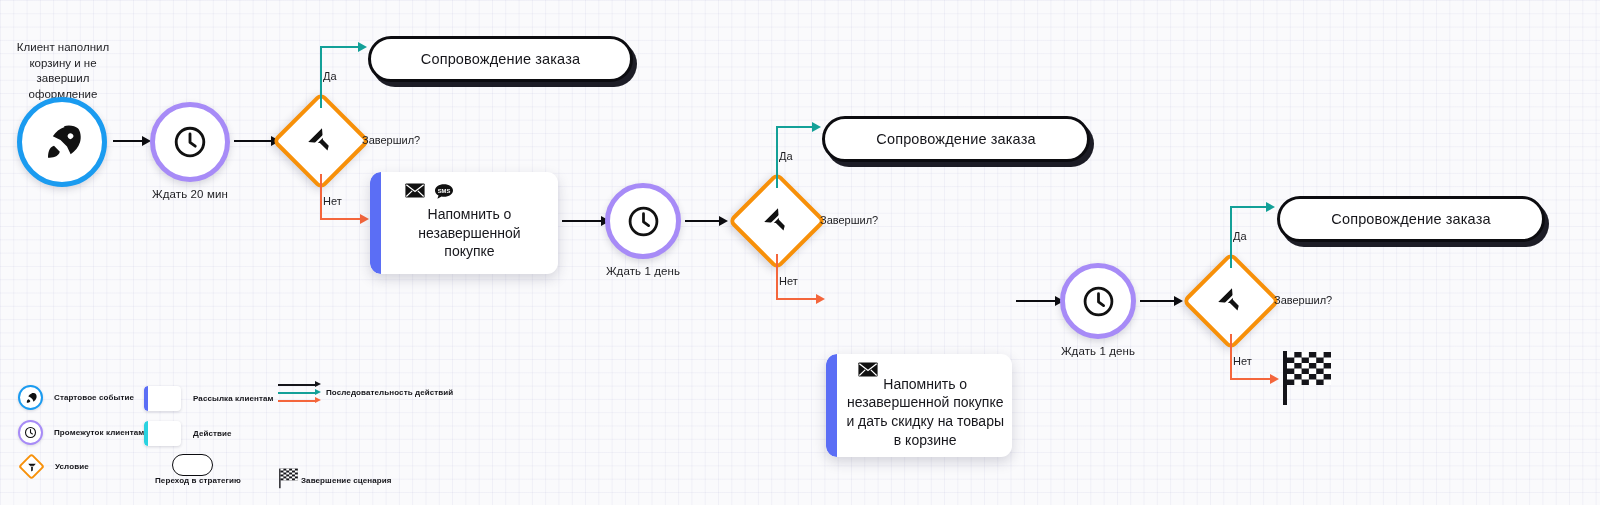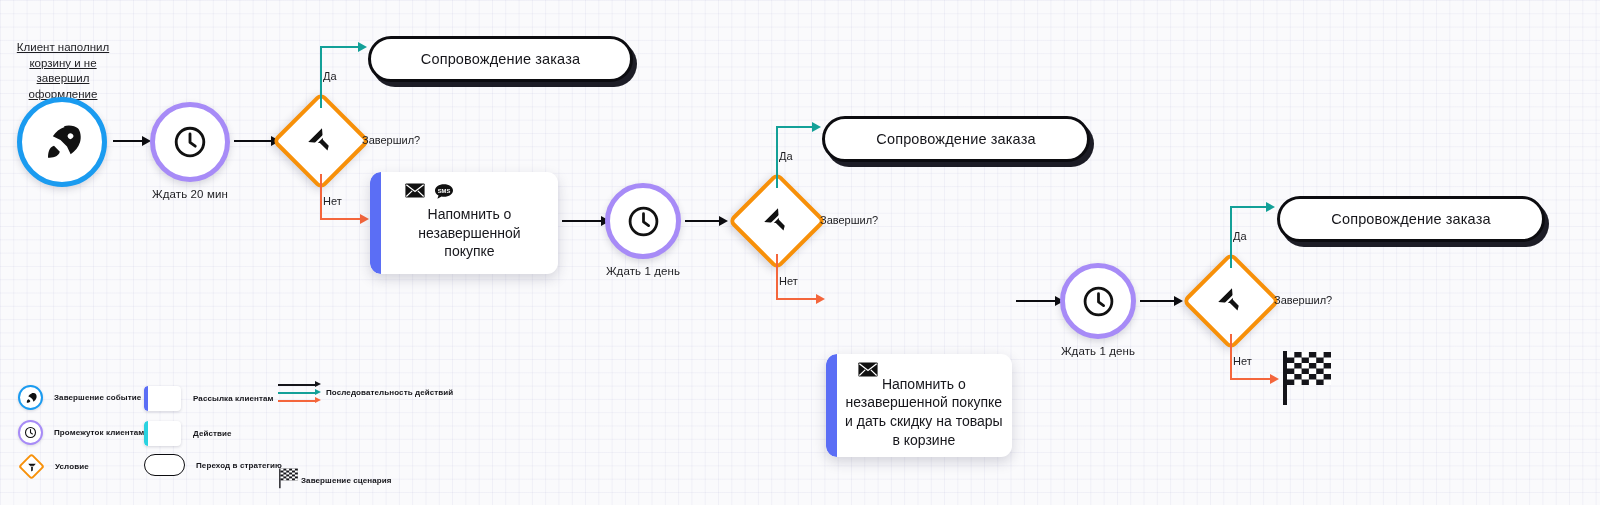--- a/index.html
+++ b/index.html
@@ -75,21 +75,21 @@
     box-shadow:0 5px 13px rgba(40,40,70,.18);
     position:relative;
     overflow:hidden;
   }
   .card-bar{
     position:absolute;left:0;top:0;bottom:0;width:11px;
     background:#5b6ef5;border-radius:11px 0 0 11px;
   }
   .card-inner{
     position:absolute;left:11px;right:0;top:0;bottom:0;
-    display:flex;flex-direction:column;align-items:flex-start;
+    display:flex;flex-direction:column;align-items:flex-end;
     padding-top:11px;
   }
   .card-icons{display:flex;gap:9px;align-self:flex-start;margin-left:24px;}
   .card-text{
     flex:1;display:flex;align-items:center;justify-content:center;
     text-align:center;font-size:14px;line-height:1.33;color:#16161b;
     padding:0 12px 8px;
   }
 
   
@@ -148,21 +148,21 @@
   .lg-arrow-row{position:relative;}
   .lg-ln{position:absolute;height:1.6px;}
   .lg-ah{position:absolute;width:0;height:0;border-top:3.5px solid transparent;border-bottom:3.5px solid transparent;}
   .lg-dash{position:absolute;height:0;border-top:1.6px dotted #3a3a44;}
 </style>
 </head>
 <body>
 
 <div id="canvas"></div>
 
-<div class="start-note abs" style="left:8px;top:40px;width:110px;text-decoration:underline;">Клиент наполнил<br>корзину и не<br>завершил<br>оформление</div>
+<div class="start-note abs" style="left:8px;top:40px;width:110px;">Клиент наполнил<br>корзину и не<br>завершил<br>оформление</div>
 
 <div class="circle-node circle-start abs" style="left:17px;top:97px;width:90px;height:90px;">
   <svg width="40" height="40" viewBox="0 0 24 24">
     <path fill="#111" d="M13.1 2.5c3.2-1 6.9-.2 8.4 1.3s2.3 5.2 1.3 8.4c-.9 2.9-3 5.4-5.6 7.1l-2.2-4.6-3.9-3.9-4.6-2.2c1.7-2.6 4.2-4.7 7.1-5.6zM15.8 9.6a1.7 1.7 0 1 0 2.4-2.4 1.7 1.7 0 0 0-2.4 2.4z"></path>
     <path fill="#111" d="M7.2 14.3c-1.4.4-2.5 1.5-3 2.9-.5 1.3-.6 2.9-.6 4.2 1.3 0 2.9-.1 4.2-.6 1.4-.5 2.5-1.6 2.9-3l-1.6-1.6-1.9-1.9z"></path>
   </svg>
 </div>
 
 <div class="ln abs" style="left:113px;top:140px;width:30px;height:2.4px;"></div>
 <div class="arrow right abs" style="left:142px;top:135.8px;"></div>
@@ -338,21 +338,21 @@
 
 <div id="legend" style="left:16px;top:355px;width:420px;height:130px;">
 
   <div class="lg-row" style="left:2px;top:30px;">
     <div class="lg-circle lg-c-blue">
       <svg width="12" height="12" viewBox="0 0 24 24">
         <path fill="#111" d="M13.1 2.5c3.2-1 6.9-.2 8.4 1.3s2.3 5.2 1.3 8.4c-.9 2.9-3 5.4-5.6 7.1l-2.2-4.6-3.9-3.9-4.6-2.2c1.7-2.6 4.2-4.7 7.1-5.6z"></path>
         <path fill="#111" d="M7.2 14.3c-1.4.4-2.5 1.5-3 2.9-.5 1.3-.6 2.9-.6 4.2 1.3 0 2.9-.1 4.2-.6 1.4-.5 2.5-1.6 2.9-3l-1.6-1.6-1.9-1.9z"></path>
       </svg>
     </div>
-    <span class="lg-text" style="margin-left:11px;">Завершение событие</span>
+    <span class="lg-text" style="margin-left:11px;">Стартовое событие</span>
   </div>
 
   <div class="lg-row" style="left:2px;top:65px;">
     <div class="lg-circle lg-c-purple">
       <svg width="13" height="13" viewBox="0 0 24 24">
         <circle cx="12" cy="12" r="9.2" fill="none" stroke="#111" stroke-width="2"></circle>
         <path d="M12 6.6v5.6l3.5 2.6" fill="none" stroke="#111" stroke-width="2" stroke-linecap="round"></path>
       </svg>
     </div>
     <span class="lg-text" style="margin-left:11px;">Промежуток клиентам</span>
@@ -378,21 +378,21 @@
     <span class="lg-text" style="margin-left:12px;">Рассылка клиентам</span>
   </div>
 
   <div class="lg-row" style="left:128px;top:66px;">
     <div class="lg-card">
       <div class="lg-card-bar" style="background:#2ad2e0;"></div>
     </div>
     <span class="lg-text" style="margin-left:12px;">Действие</span>
   </div>
 
-  <div class="lg-row" style="left:128px;top:99px;">
+  <div class="lg-row" style="left:128px;top:99px;flex-direction:column;">
     <div class="lg-pill"></div>
     <span class="lg-text" style="margin-left:11px;">Переход в стратегию</span>
   </div>
 
   <div class="lg-row lg-arrow-row" style="left:262px;top:25px;width:160px;height:26px;">
     <div class="lg-ln" style="left:0;top:4px;width:38px;background:#15151a;"></div>
     <div class="lg-ah" style="left:37px;top:0.6px;border-left:6px solid #15151a;"></div>
     <div class="lg-ln" style="left:0;top:12px;width:38px;background:#13a098;"></div>
     <div class="lg-ah" style="left:37px;top:8.6px;border-left:6px solid #13a098;"></div>
     <div class="lg-ln" style="left:0;top:20px;width:38px;background:#f4663c;"></div>

